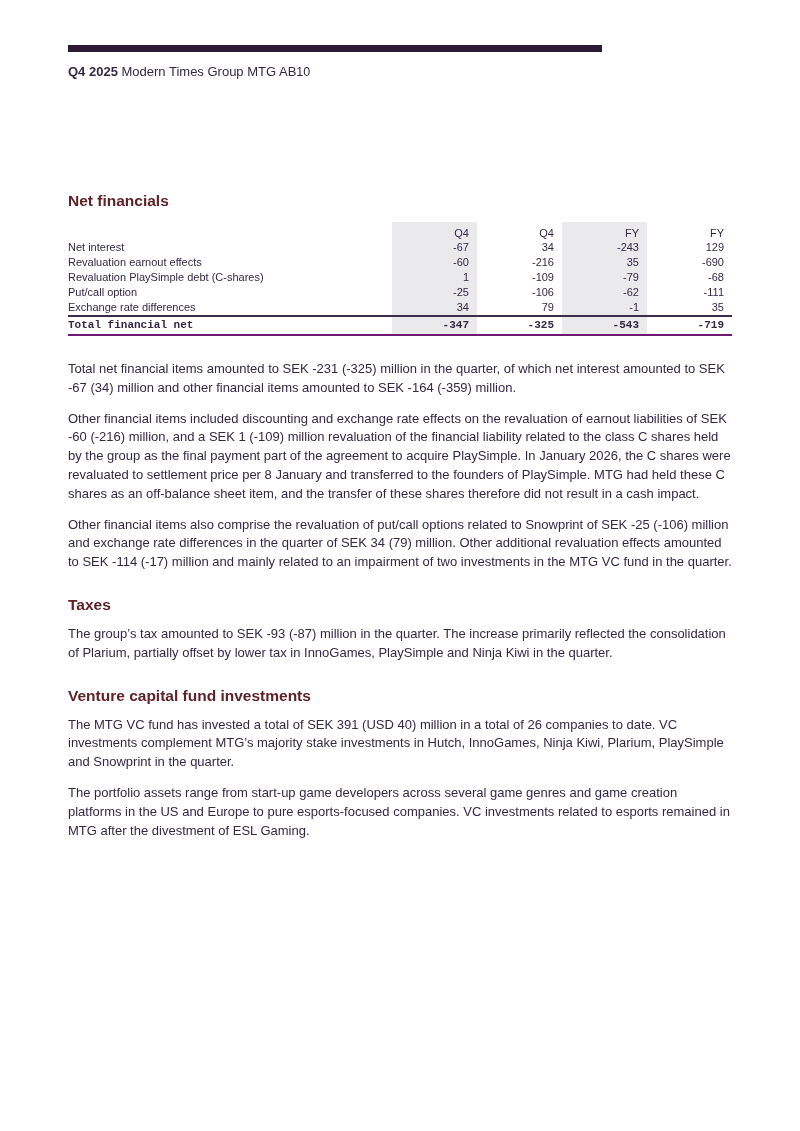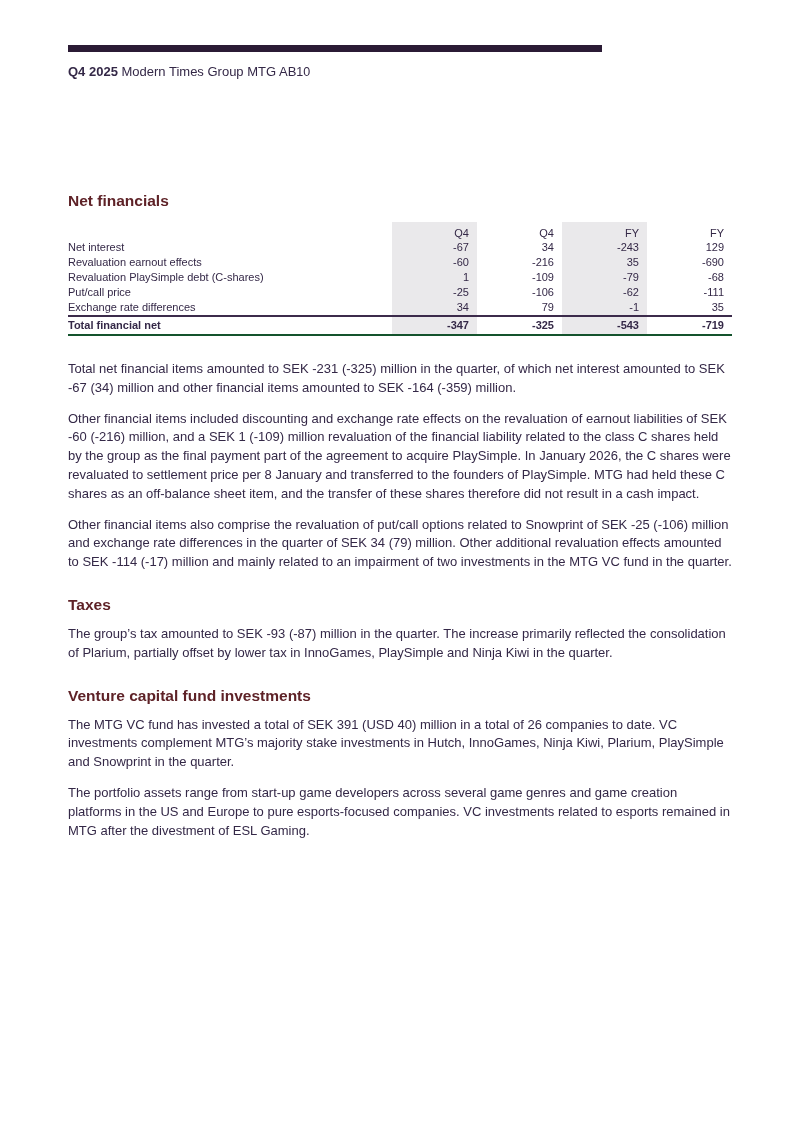--- a/index.html
+++ b/index.html
@@ -59,21 +59,22 @@
   table.fin td.num { text-align: right; }
   table.fin td.shade { background: #eae9eb; }
   table.fin tr.hdr1 td { padding-top: 4px; line-height: 14px; height: 14px; padding-left: 30px; }
   table.fin tr.hdr2 td { line-height: 15px; height: 15px; border-bottom: 2px solid #6f6377; }
   table.fin tr.data td { line-height: 15px; height: 15px; }
   table.fin tr.total td {
     font-weight: bold;
     line-height: 17px;
     height: 17px;
     border-top: 2px solid #3c2b4b;
-    border-bottom: 2px solid #14532d;
+    border-bottom: 2px solid #701a75;
+    font-family: Liberation Mono, monospace;
   }
 
   p.body {
     width: 664px;
     margin: 12px 8px 0 0;
     font-size: 13px;
     line-height: 18.8px;
     color: #342847;
   }
   p.after-table { margin-top: 24px; }
@@ -129,21 +130,21 @@
           <td class="num">-690</td>
         </tr>
         <tr class="data">
           <td class="lbl">Revaluation PlaySimple debt (C-shares)</td>
           <td class="num shade">1</td>
           <td class="num">-109</td>
           <td class="num shade">-79</td>
           <td class="num">-68</td>
         </tr>
         <tr class="data">
-          <td class="lbl">Put/call price</td>
+          <td class="lbl">Put/call option</td>
           <td class="num shade">-25</td>
           <td class="num">-106</td>
           <td class="num shade">-62</td>
           <td class="num">-111</td>
         </tr>
         <tr class="data">
           <td class="lbl">Exchange rate differences</td>
           <td class="num shade">34</td>
           <td class="num">79</td>
           <td class="num shade">-1</td>

